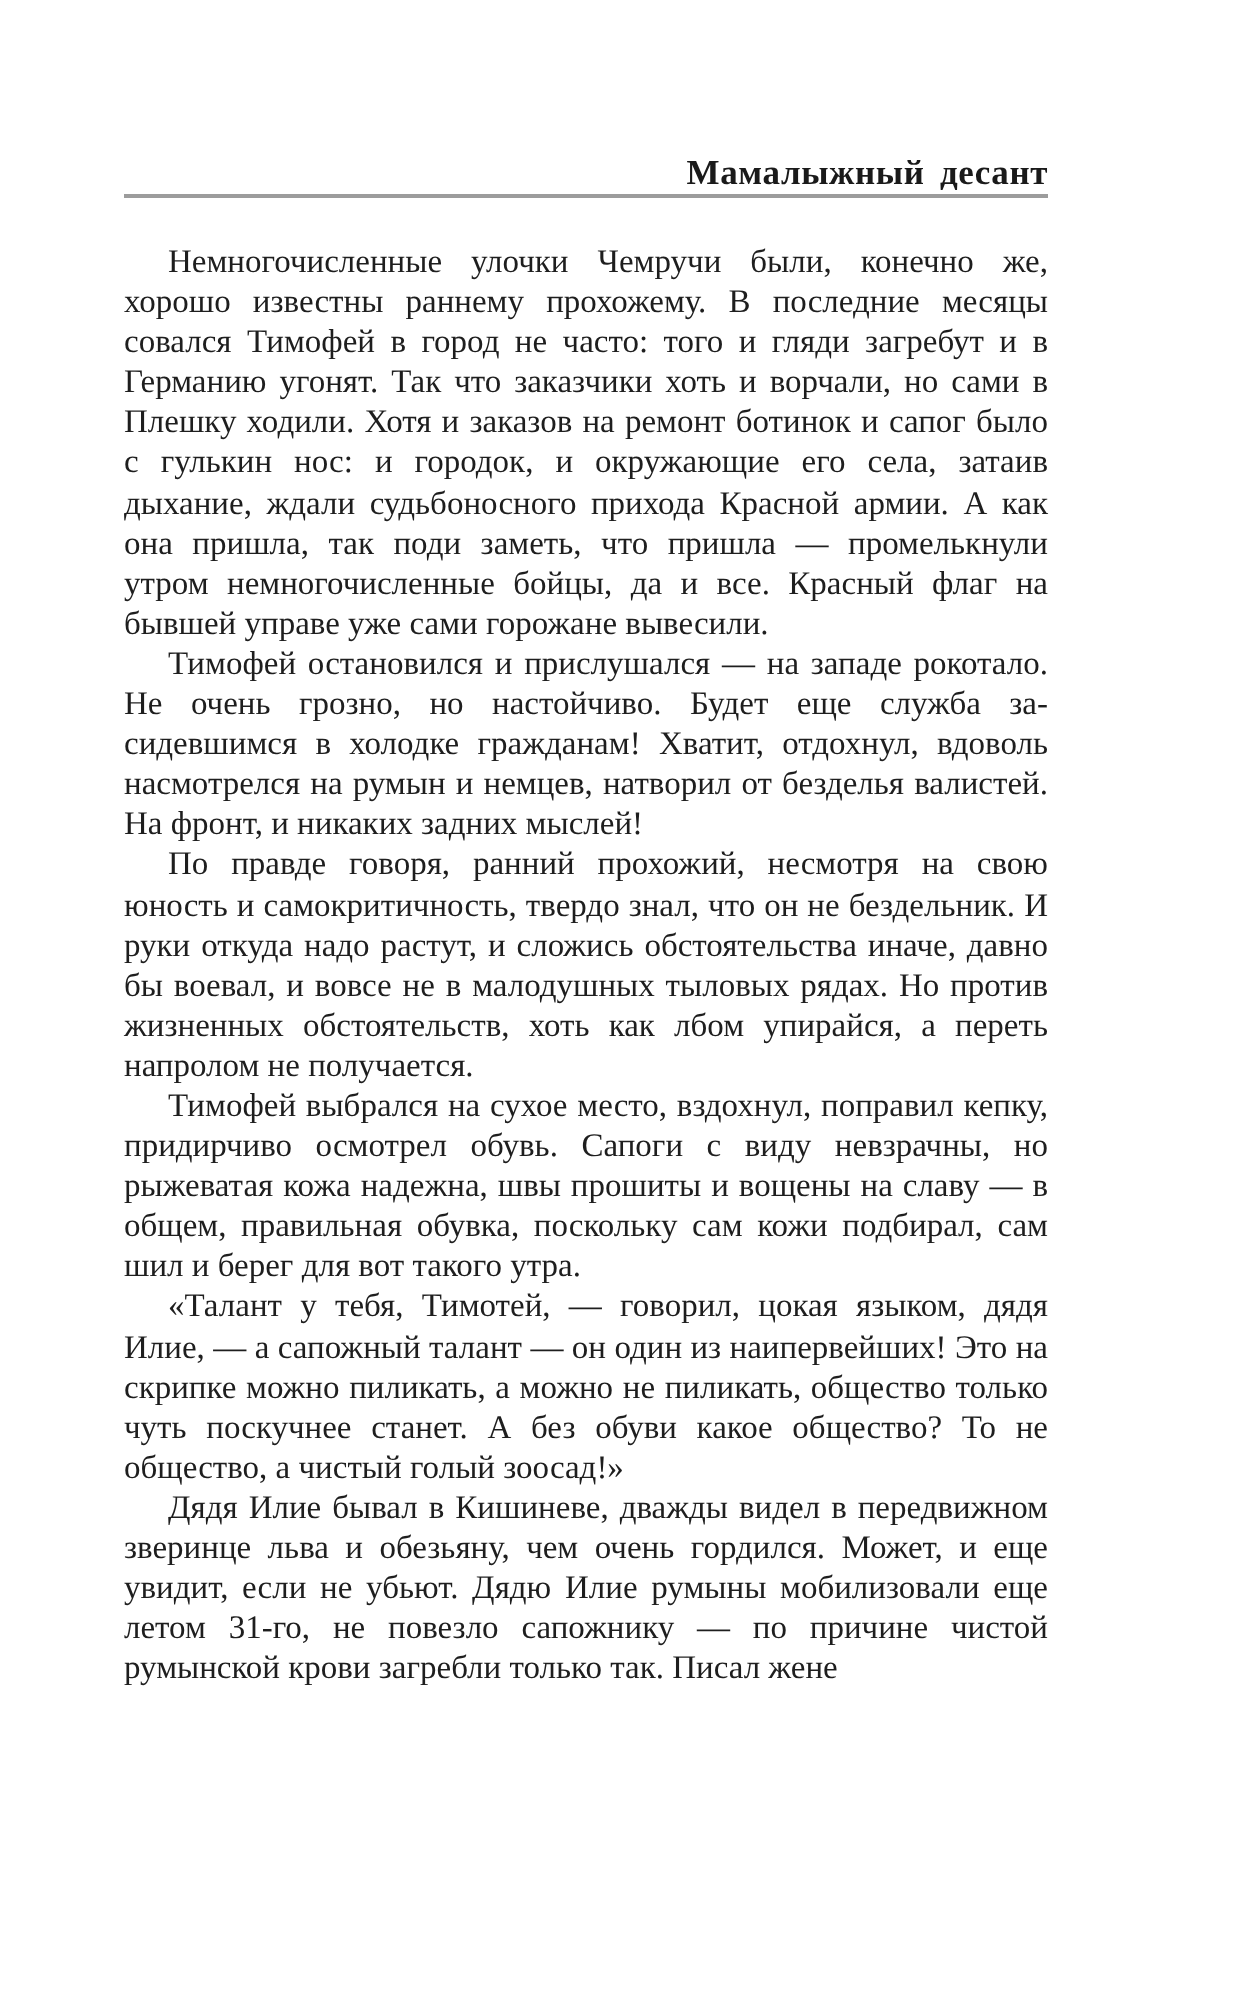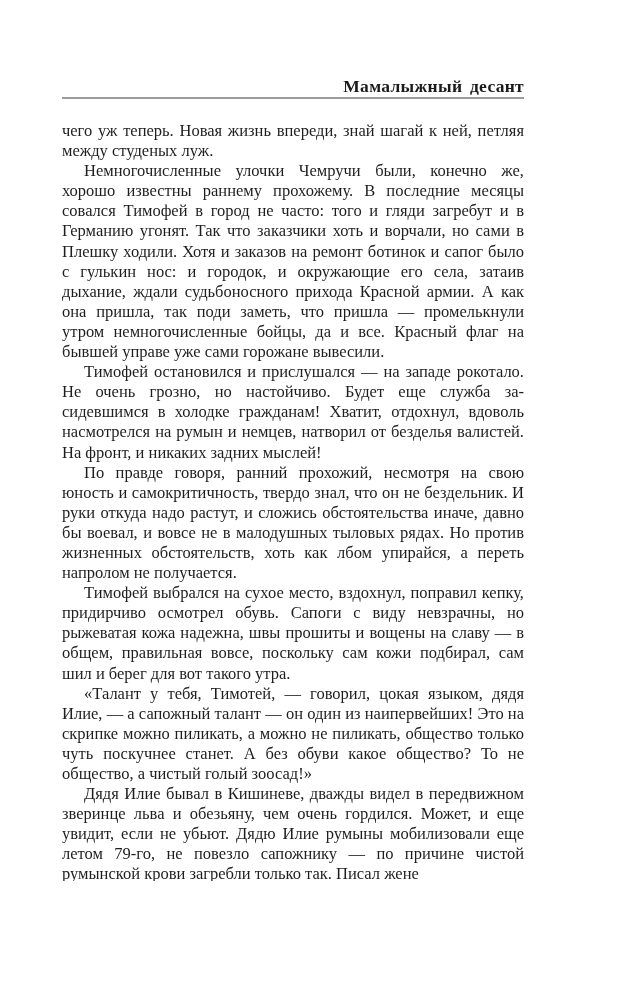--- a/index.html
+++ b/index.html
@@ -68,24 +68,23 @@
 </head>
 <body>
 
 <div class="page">
 
   <div class="running-head">Мамалыжный десант</div>
 
   <div class="header-rule"></div>
 
   <div class="body-text">
-    <p class="no-indent">чего уж теперь. Новая жизнь впереди, знай шагай к ней, пет­ляя между студеных луж.</p>
     <p>Немногочисленные улочки Чемручи были, конечно же, хорошо известны раннему прохожему. В последние месяцы совался Тимофей в город не часто: того и гляди загребут и в Германию угонят. Так что заказчики хоть и ворчали, но сами в Плешку ходили. Хотя и заказов на ремонт ботинок и сапог было с гулькин нос: и городок, и окружающие его села, зата­ив дыхание, ждали судьбоносного прихода Красной армии. А как она пришла, так поди заметь, что пришла — промель­кнули утром немногочисленные бойцы, да и все. Красный флаг на бывшей управе уже сами горожане вывесили.</p>
     <p>Тимофей остановился и прислушался — на западе роко­тало. Не очень грозно, но настойчиво. Будет еще служба за­сидевшимся в холодке гражданам! Хватит, отдохнул, вдоволь насмотрелся на румын и немцев, натворил от безделья вали­стей. На фронт, и никаких задних мыслей!</p>
     <p>По правде говоря, ранний прохожий, несмотря на свою юность и самокритичность, твердо знал, что он не бездель­ник. И руки откуда надо растут, и сложись обстоятельства иначе, давно бы воевал, и вовсе не в малодушных тыловых рядах. Но против жизненных обстоятельств, хоть как лбом упирайся, а переть напролом не получается.</p>
-    <p>Тимофей выбрался на сухое место, вздохнул, поправил кепку, придирчиво осмотрел обувь. Сапоги с виду невзрачны, но рыжеватая кожа надежна, швы прошиты и вощены на сла­ву — в общем, правильная вовсе, поскольку сам кожи под­бирал, сам шил и берег для вот такого утра.</p>
+    <p>Тимофей выбрался на сухое место, вздохнул, поправил кепку, придирчиво осмотрел обувь. Сапоги с виду невзрачны, но рыжеватая кожа надежна, швы прошиты и вощены на сла­ву — в общем, правильная обувка, поскольку сам кожи под­бирал, сам шил и берег для вот такого утра.</p>
     <p>«Талант у тебя, Тимотей, — говорил, цокая языком, дядя Илие, — а сапожный талант — он один из наипервейших! Это на скрипке можно пиликать, а можно не пиликать, общество только чуть поскучнее станет. А без обуви какое общество? То не общество, а чистый голый зоосад!»</p>
-    <p>Дядя Илие бывал в Кишиневе, дважды видел в передвиж­ном зверинце льва и обезьяну, чем очень гордился. Может, и еще увидит, если не убьют. Дядю Илие румыны мобилизо­вали еще летом 79-го, не повезло сапожнику — по причине чистой румынской крови загребли только так. Писал жене</p>
+    <p>Дядя Илие бывал в Кишиневе, дважды видел в передвиж­ном зверинце льва и обезьяну, чем очень гордился. Может, и еще увидит, если не убьют. Дядю Илие румыны мобилизо­вали еще летом 31-го, не повезло сапожнику — по причине чистой румынской крови загребли только так. Писал жене</p>
   </div>
 
   <div class="page-number">7</div>
 
 </div>
 
 </body></html>

